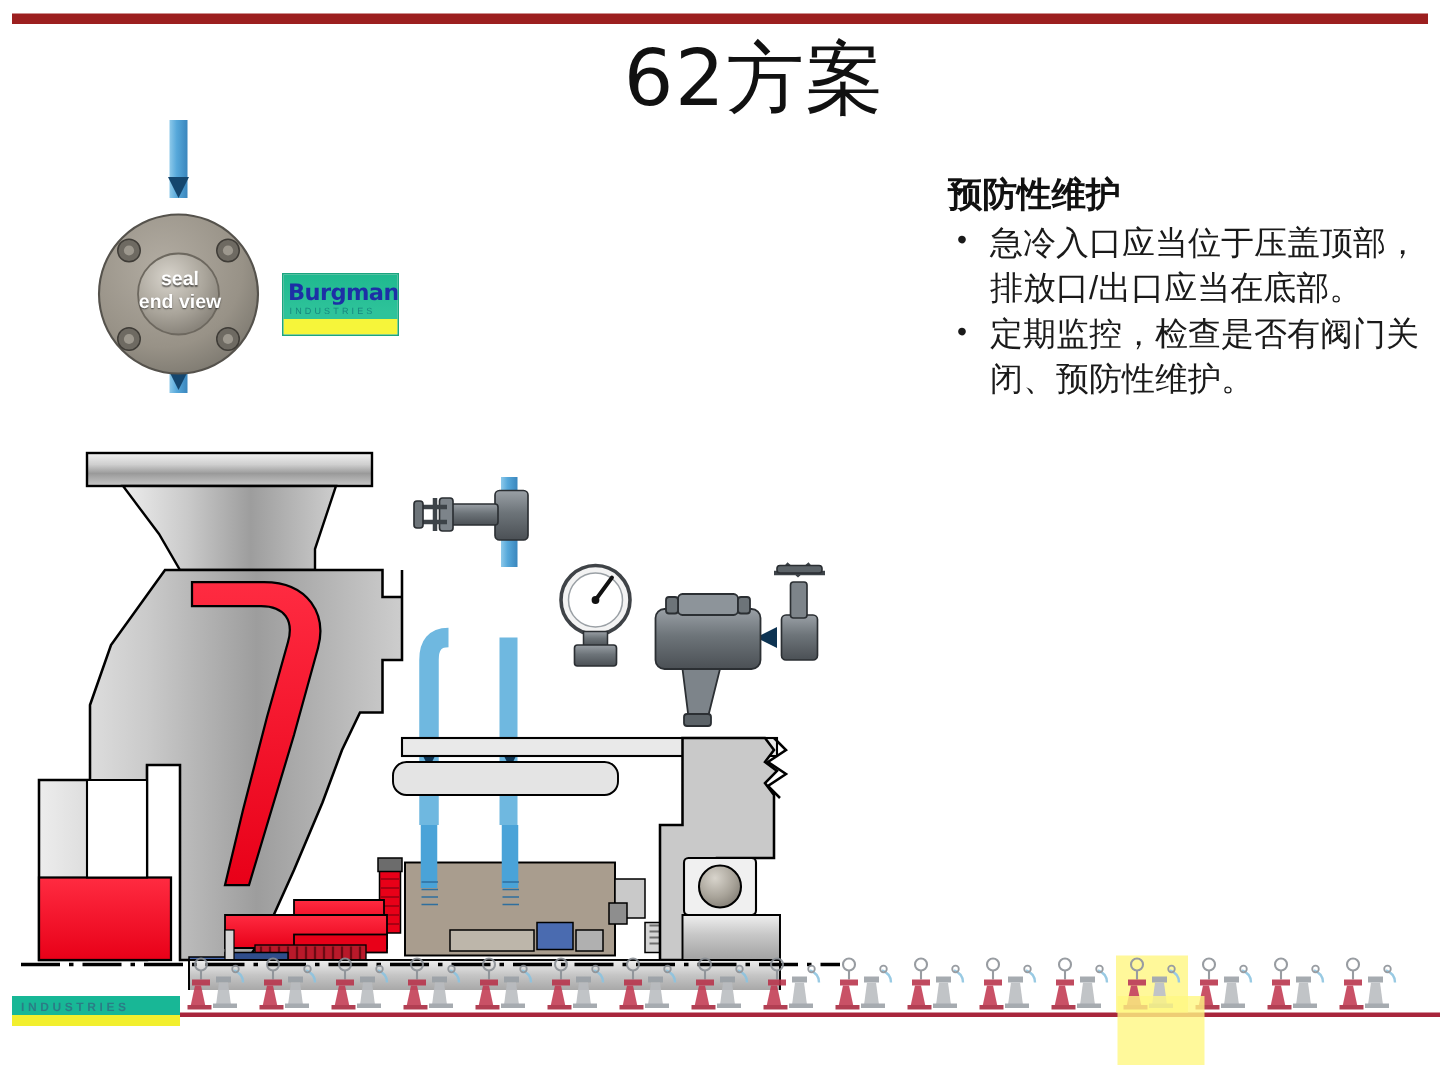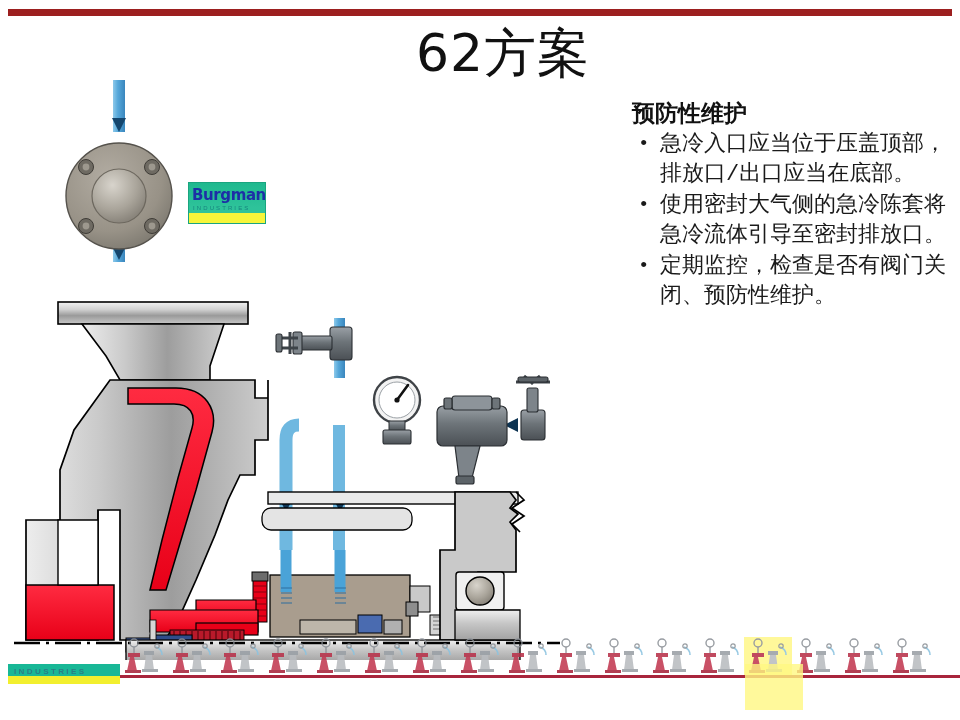--- a/index.html
+++ b/index.html
@@ -29,31 +29,31 @@
     font-family:"DejaVu Sans","Liberation Sans",sans-serif;
     padding-left:46px;
   }
 
   
   .textcol{
     position:absolute;left:632px;top:98px;width:320px;
   }
   .tc-head{
     font-size:23px;line-height:30px;font-weight:bold;color:#111;
-    margin:0 0 2px 0;
+    margin:17px 0 2px 0;
     font-family:"DejaVu Sans","Liberation Sans",sans-serif;
   }
   ul.bullets{list-style:none;margin:0;padding:0;}
   ul.bullets > li{
     position:relative;
     padding-left:28px;
     font-size:22px;line-height:30px;
     color:#1a1a1a;
     margin-bottom:1px;
-    font-family:Liberation Mono, monospace;
+    font-family:Liberation Sans, sans-serif;
   }
   ul.bullets > li:before{
     content:"\2022";
     position:absolute;left:6px;top:-1px;
     font-size:19px;color:#1a1a1a;
   }
 
   
   .diagram{position:absolute;left:0;top:80px;width:620px;height:580px;}
   .diagram svg{display:block;}
@@ -350,31 +350,34 @@
       <g>
         <line x1="14" y1="563" x2="560" y2="563" stroke="#000" stroke-width="2.4" stroke-dasharray="26 6 3 6"></line>
       </g>
 
       <g stroke="#000" stroke-width="1.7" fill="none">
         <path d="M516,412 L524,420 L512,428 L524,436 L512,444 L520,452"></path>
       </g>
     </svg>
   </div>
 
+  <div class="sev-label">
+    <div>seal</div>
+    <div>end view</div>
+  </div>
 
   <div class="logo">
     <div class="lg-name">Burgmann</div>
     <div class="lg-sub">INDUSTRIES</div>
   </div>
 
   <div class="textcol">
     <div class="tc-head">预防性维护</div>
     <ul class="bullets">
       <li>急冷入口应当位于压盖顶部，排放口/出口应当在底部。</li>
-      <li>使用密封大气侧的急冷陈套将急冷流体引导至密封排放口。</li>
       <li>定期监控，检查是否有阀门关闭、预防性维护。</li>
     </ul>
   </div>
 
   <div class="strip">
     <div class="strip-tag">
       <span>INDUSTRIES</span>
     </div>
     <div class="strip-rail"></div>
     <div class="strip-thumbs" id="thumbs">

